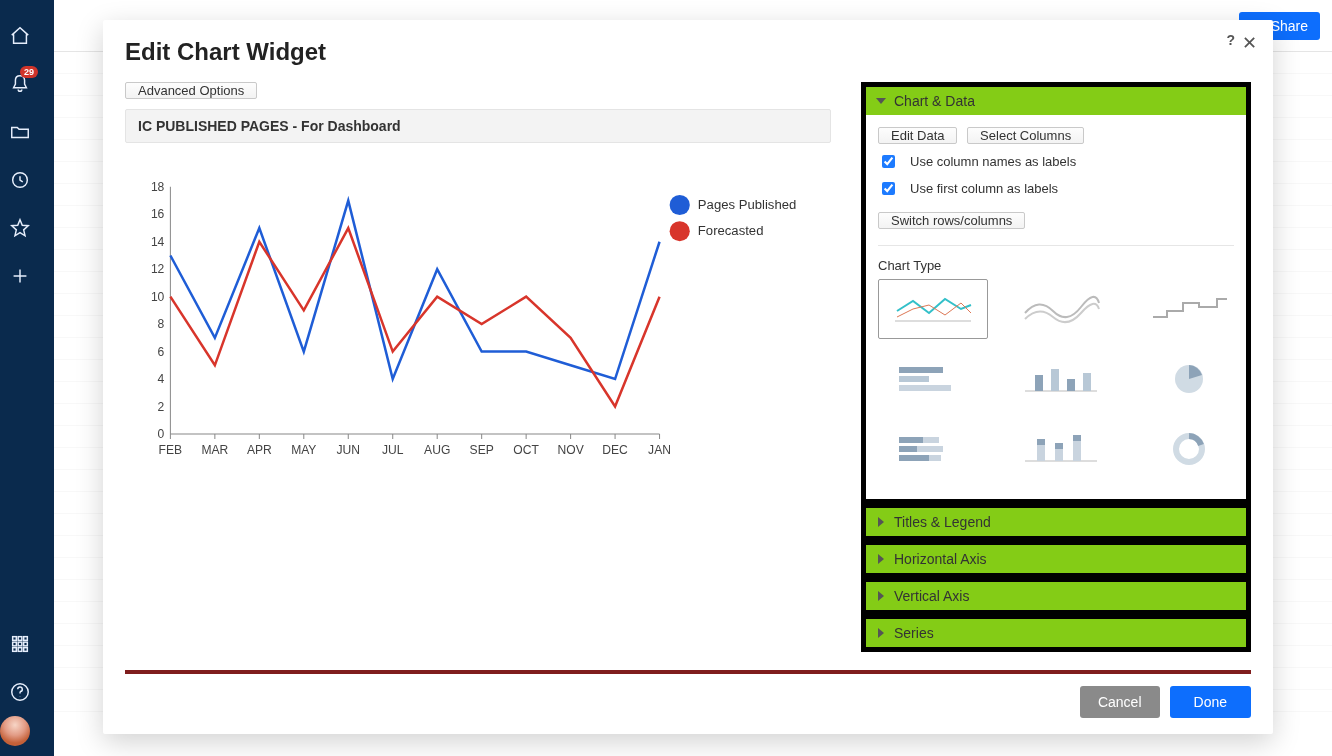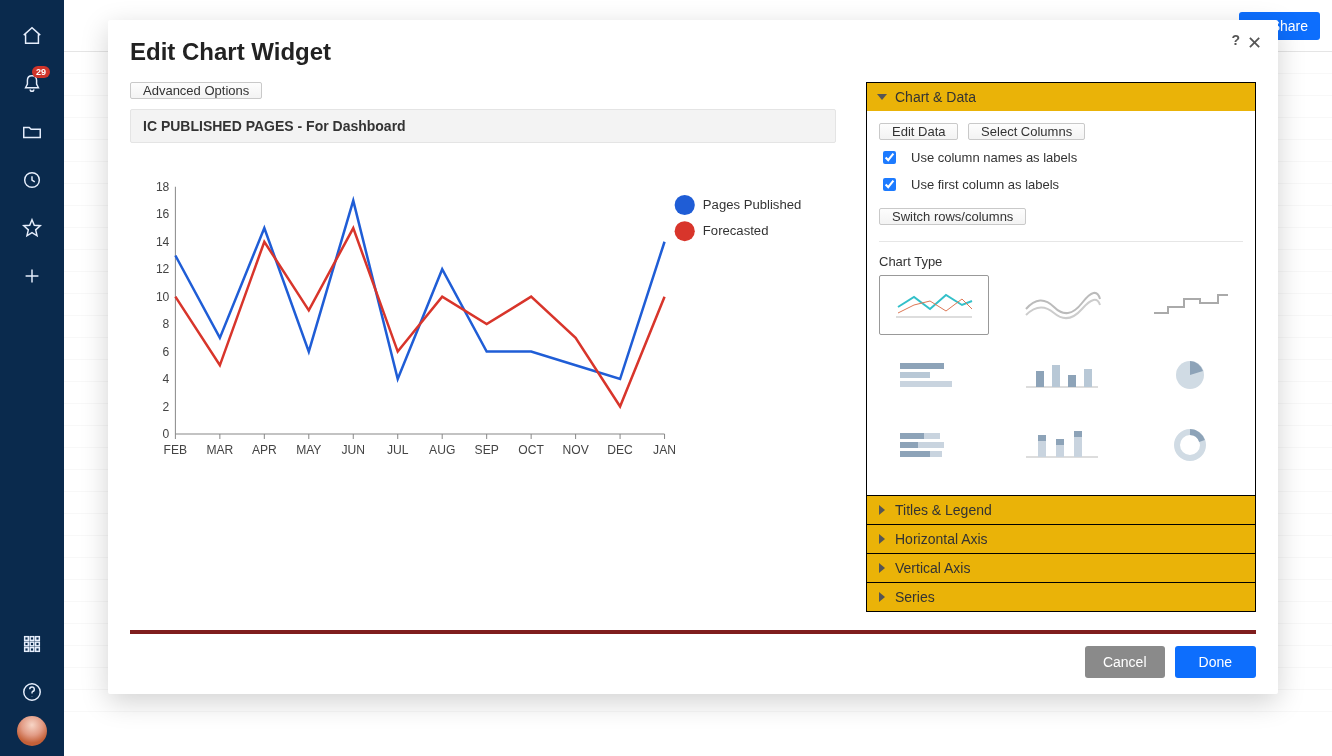--- a/index.html
+++ b/index.html
@@ -1,19 +1,19 @@
 <!DOCTYPE html>
 <html><head>
 <meta charset="utf-8">
 <style>
   * { box-sizing: border-box; }
   html, body { margin:0; padding:0; height:100%; font-family: -apple-system, "Helvetica Neue", Arial, sans-serif; font-size:13px; color:#333; background:#fff; }
   
   #app { display:flex; height:100vh; }
-  #sidebar { width:64px; background:#0a2a4d; color:#fff; display:flex; flex-direction:column; align-items:center; padding-top:12px; }
+  #sidebar { width:54px; background:#0a2a4d; color:#fff; display:flex; flex-direction:column; padding-top:12px; }
   #sidebar .side-icon { width:40px; height:40px; display:flex; align-items:center; justify-content:center; margin:4px 0; position:relative; border-radius:4px; cursor:pointer; color:#e6eefc; }
   #sidebar svg { width:22px; height:22px; stroke:#e6eefc; fill:none; stroke-width:1.6; }
   #sidebar .badge { position:absolute; top:2px; right:2px; background:#d0342a; color:#fff; font-size:9px; font-weight:600; border-radius:8px; padding:1px 4px; }
   #sidebar .spacer { flex:1; }
   #sidebar .avatar { width:30px; height:30px; border-radius:50%; background: radial-gradient(circle at 50% 30%, #f7d5c6 0%, #e29c86 40%, #c46038 70%); margin-bottom:10px; }
 
   #main { flex:1; position:relative; background:#fff; }
   #header-row { height:52px; display:flex; align-items:center; justify-content:flex-end; padding:0 12px; border-bottom:1px solid #e5e5e5; }
   #share-btn { background:#0d6efd; color:#fff; border:none; border-radius:3px; padding:6px 12px; font-size:14px; display:flex; align-items:center; gap:6px; cursor:pointer; }
   #share-btn svg { width:14px; height:14px; fill:#fff; }
@@ -28,21 +28,21 @@
   #left-pane { flex:1; }
   #right-pane { width:390px; }
 
   .btn { background:linear-gradient(#fdfdfd,#f3f3f3); border:1px solid #c9c9c9; border-radius:2px; padding:0 12px; font-size:13px; color:#333; cursor:pointer; }
   #advanced-btn { margin-bottom:10px; }
 
   .chart-title-bar { background:#f3f3f3; border:1px solid #e4e4e4; border-radius:2px; padding:8px 12px; font-weight:600; font-size:14px; }
   #chart-area { width:100%; height:340px; margin-top:10px; }
 
   
-  .section { border:1px solid #000000; background:#eab308; }
+  .section { border:5px solid #000000; background:#84cc16; }
   .section + .section { margin-top:-1px; }
   .sec-header { display:flex; align-items:center; gap:8px; padding:6px 10px; font-size:14px; color:#333; cursor:pointer; }
   .sec-header.open { font-weight:500; }
   .tri { width:0; height:0; border-left:5px solid transparent; border-right:5px solid transparent; border-top:6px solid #555; transform:rotate(-90deg); }
   .sec-header.open .tri { transform:rotate(0deg); }
   .sec-body { background:#fff; padding:12px 12px 20px 12px; }
   .sec-body .btn { margin-right:6px; }
   .check-row { display:flex; align-items:center; gap:12px; margin-top:8px; font-size:13px; }
   .check-row input { accent-color:#1d7bff; }
   #switch-btn { margin-top:14px; }

